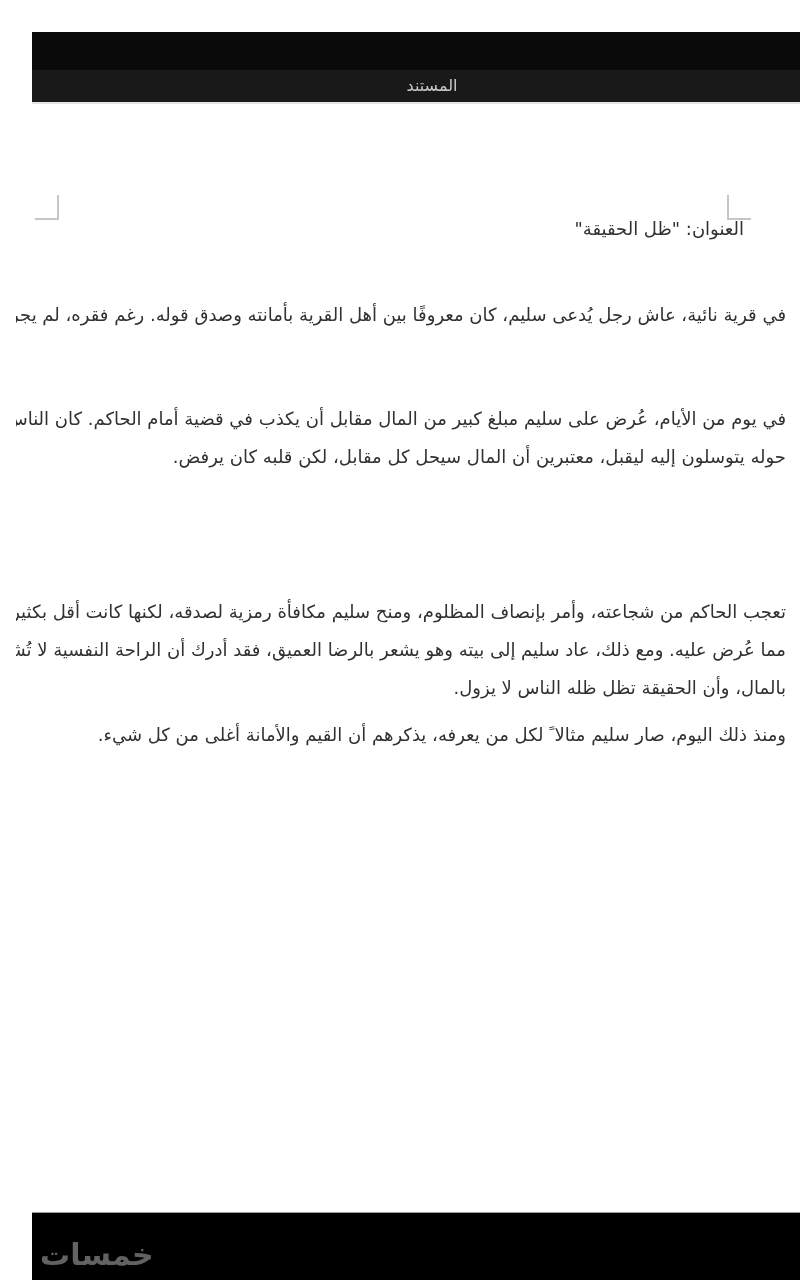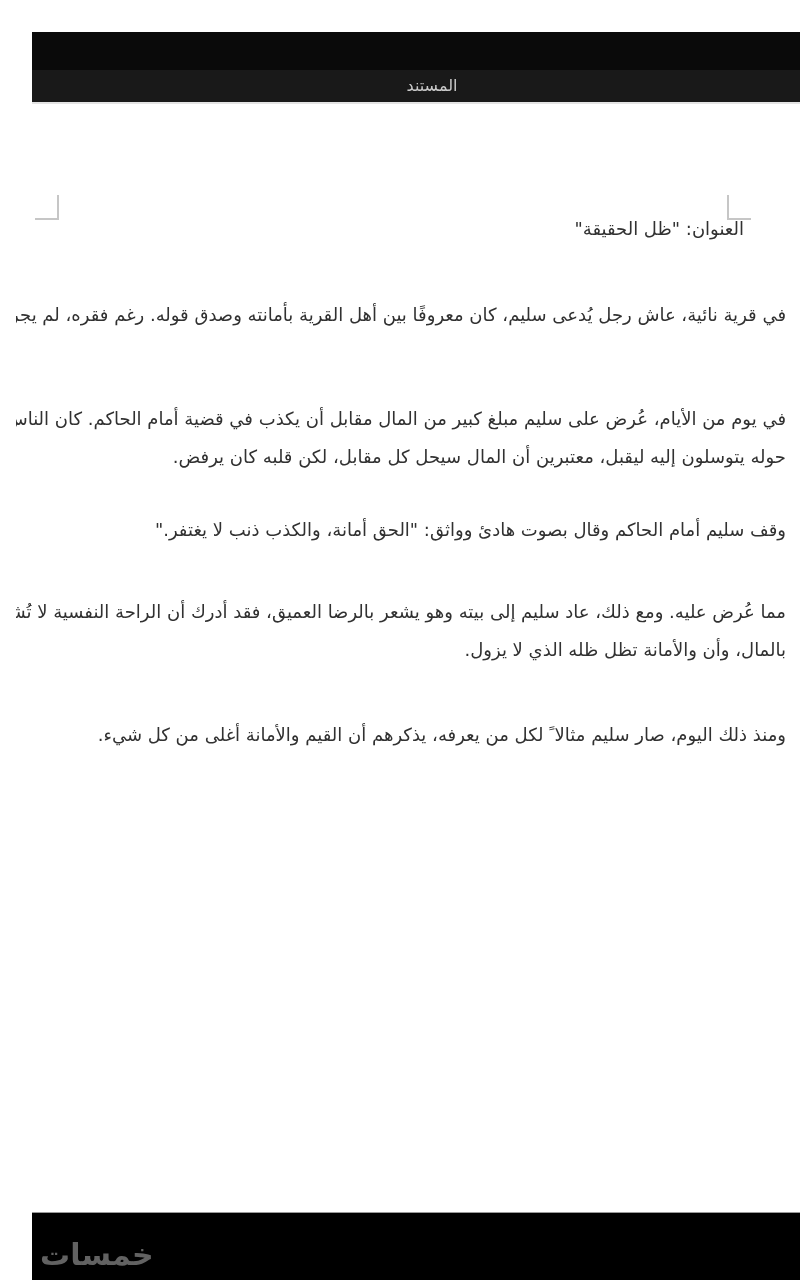--- a/index.html
+++ b/index.html
@@ -95,27 +95,25 @@
 
   <div class="doc-text para para-1">
     <div class="line">في قرية نائية، عاش رجل يُدعى سليم، كان معروفًا بين أهل القرية بأمانته وصدق قوله. رغم فقره، لم يجرؤ</div>
   </div>
 
   <div class="doc-text para para-2">
     <div class="line">في يوم من الأيام، عُرض على سليم مبلغ كبير من المال مقابل أن يكذب في قضية أمام الحاكم. كان الناس من</div>
     <div class="line">حوله يتوسلون إليه ليقبل، معتبرين أن المال سيحل كل مقابل، لكن قلبه كان يرفض.</div>
   </div>
 
-  <div class="doc-text para para-3">
-    <div class="line">وقف سليم أمام الحاكم وقال بصوت هادئ وواثق: "الحق أمانة، والكذب ذنب لا يغتفر."</div>
-  </div>
 
   <div class="doc-text para para-4">
+    <div class="line">تعجب الحاكم من شجاعته، وأمر بإنصاف المظلوم، ومنح سليم مكافأة رمزية لصدقه، لكنها كانت أقل بكثير</div>
     <div class="line">مما عُرض عليه. ومع ذلك، عاد سليم إلى بيته وهو يشعر بالرضا العميق، فقد أدرك أن الراحة النفسية لا تُشترى</div>
-    <div class="line">بالمال، وأن والأمانة تظل ظله الذي لا يزول.</div>
+    <div class="line">بالمال، وأن الحقيقة تظل ظله الناس لا يزول.</div>
   </div>
 
   <div class="doc-text para para-5">
     <div class="line">ومنذ ذلك اليوم، صار سليم مثالا ً لكل من يعرفه، يذكرهم أن القيم والأمانة أغلى من كل شيء.</div>
   </div>
 
   <div class="footer-bar">
     <div class="footer-logo">خمسات</div>
   </div>
 

